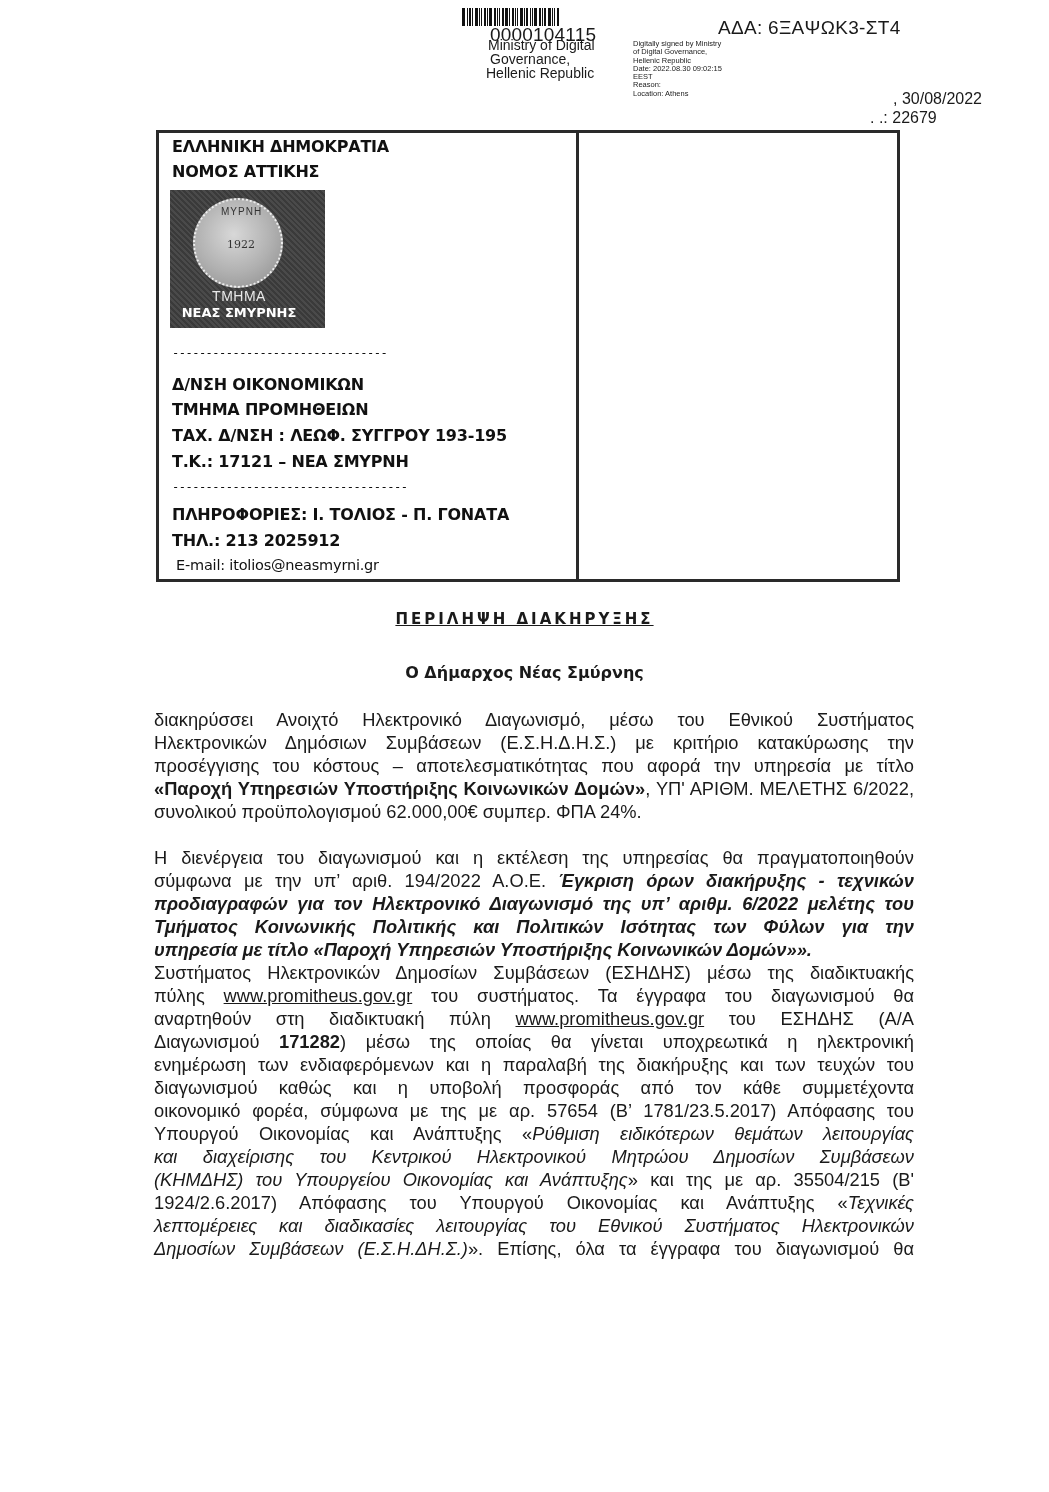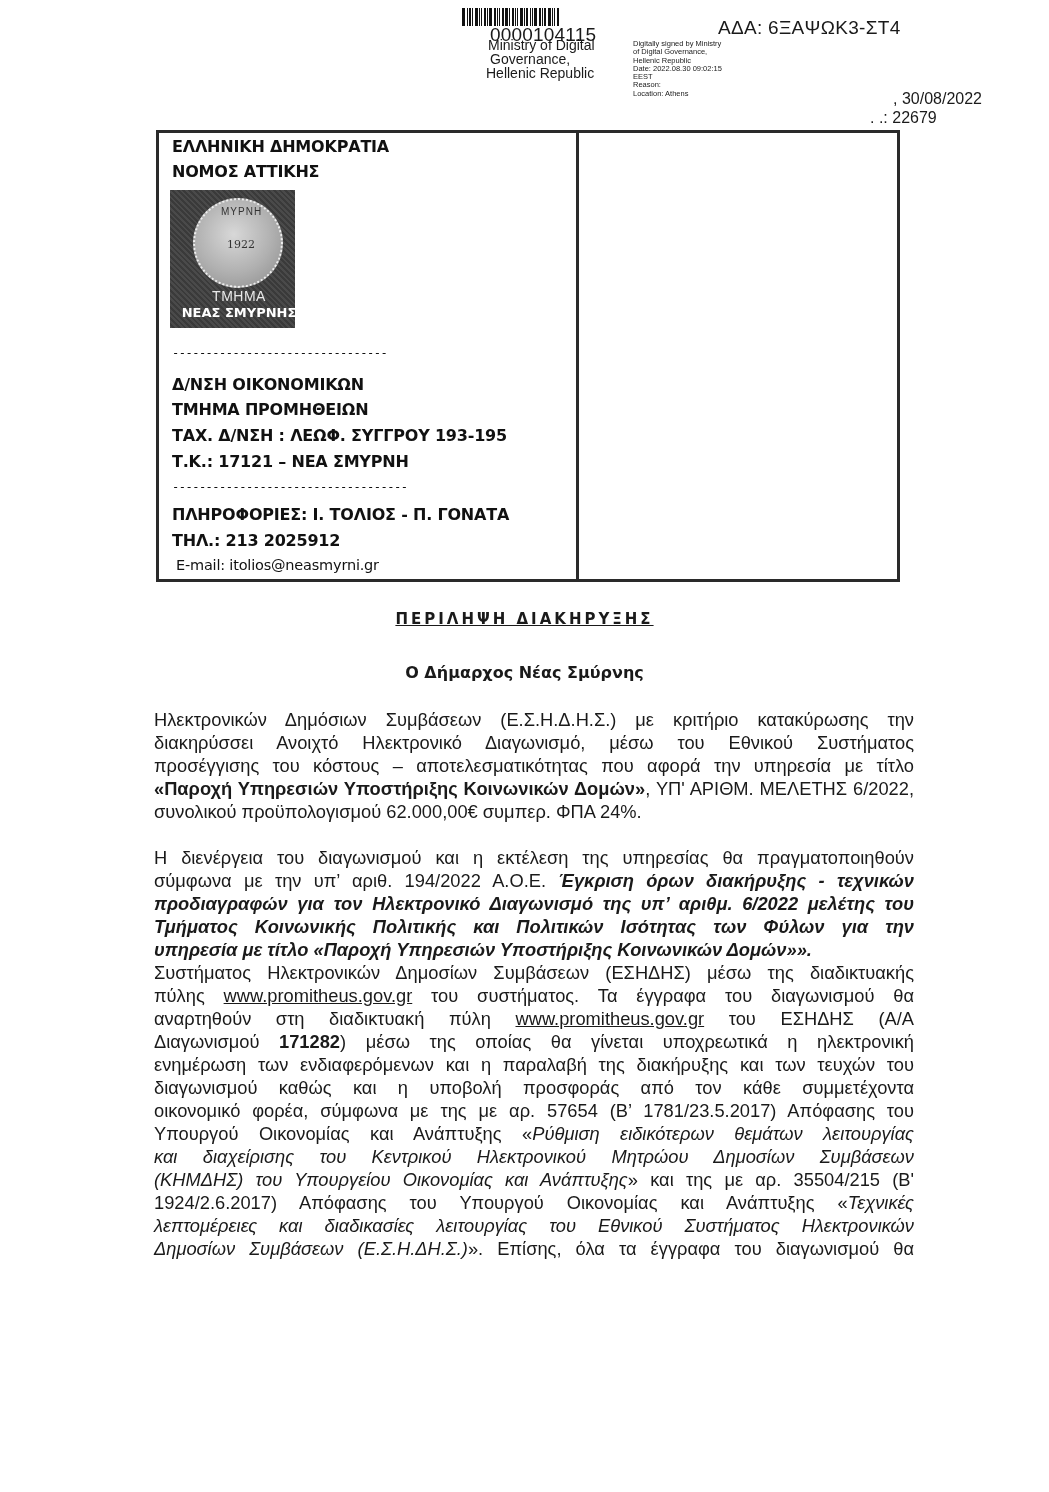--- a/index.html
+++ b/index.html
@@ -25,21 +25,21 @@
   .box {
     left: 156px; top: 130px; width: 744px; height: 452px;
     border: 3px solid #2a2a2a; box-sizing: border-box;
   }
   .box-divider { left: 576px; top: 130px; width: 3px; height: 452px; background: #2a2a2a; }
   .lh { left: 172px; font-family: "DejaVu Sans", sans-serif; font-size: 16px; font-weight: bold; color: #111; white-space: nowrap; letter-spacing: -0.2px; }
   .lh-normal { font-weight: bold; }
   .lh-small { font-size: 14.5px; font-weight: normal; }
 
   .logo {
-    left: 170px; top: 190px; width: 125px; height: 138px;
+    left: 170px; top: 190px; width: 155px; height: 138px;
     background: repeating-linear-gradient(45deg, #4a4a4a 0 2px, #3a3a3a 2px 4px);
   }
   .coin {
     position: absolute; left: 23px; top: 8px; width: 90px; height: 90px; border-radius: 50%;
     background: radial-gradient(circle at 45% 40%, #d8d8d8 0%, #b0b0b0 55%, #8a8a8a 100%);
     border: 2px dotted #eee; box-sizing: border-box;
   }
   .coin-year { position: absolute; left: 32px; top: 38px; font-size: 11px; color: #333; font-family: "DejaVu Serif", serif; }
   .coin-top { position: absolute; left: 26px; top: 6px; font-size: 10px; color: #333; letter-spacing: 1px; }
   .logo-l1 { position: absolute; left: 0; top: 98px; width: 138px; text-align: center; color: #e8e8e8; font-size: 14px; letter-spacing: 0.5px; }
@@ -136,22 +136,22 @@
 <div class="abs lh" style="top:452px">Τ.Κ.: 17121 – ΝΕΑ ΣΜΥΡΝΗ</div>
 <div class="abs dash" style="top:480px">-----------------------------------</div>
 <div class="abs lh lh-normal" style="top:505px">ΠΛΗΡΟΦΟΡΙΕΣ: Ι. ΤΟΛΙΟΣ - Π. ΓΟΝΑΤΑ</div>
 <div class="abs lh lh-normal" style="top:531px">ΤΗΛ.: 213 2025912</div>
 <div class="abs lh lh-small" style="top:557px; left:176px">E-mail: itolios@neasmyrni.gr</div>
 
 <div class="abs title">ΠΕΡΙΛΗΨΗ ΔΙΑΚΗΡΥΞΗΣ</div>
 <div class="abs subtitle">Ο Δήμαρχος Νέας Σμύρνης</div>
 
 <div class="abs para" style="top:708px">
+  <span class="line">διακηρύσσει Ανοιχτό Ηλεκτρονικό Διαγωνισμό, μέσω του Εθνικού Συστήματος</span>
   <span class="line">Ηλεκτρονικών Δημόσιων Συμβάσεων (Ε.Σ.Η.Δ.Η.Σ.) με κριτήριο κατακύρωσης την</span>
-  <span class="line">διακηρύσσει Ανοιχτό Ηλεκτρονικό Διαγωνισμό, μέσω του Εθνικού Συστήματος</span>
   <span class="line">προσέγγισης του κόστους – αποτελεσματικότητας που αφορά την υπηρεσία με τίτλο</span>
   <span class="line"><span class="b">«Παροχή Υπηρεσιών Υποστήριξης Κοινωνικών Δομών»</span><span>, ΥΠ' ΑΡΙΘΜ. ΜΕΛΕΤΗΣ 6/2022,</span></span>
   <span class="line last">συνολικού προϋπολογισμού 62.000,00€ συμπερ. ΦΠΑ 24%.</span>
 </div>
 
 <div class="abs para" style="top:846px">
   <span class="line">Η διενέργεια του διαγωνισμού και η εκτέλεση της υπηρεσίας θα πραγματοποιηθούν</span>
   <span class="line"><span>σύμφωνα με την υπ’ αριθ. 194/2022 Α.Ο.Ε. </span><span class="b i">Έγκριση όρων διακήρυξης - τεχνικών</span></span>
   <span class="line b i">προδιαγραφών για τον Ηλεκτρονικό Διαγωνισμό της υπ’ αριθμ. 6/2022 μελέτης του</span>
   <span class="line b i">Τμήματος Κοινωνικής Πολιτικής και Πολιτικών Ισότητας των Φύλων για την</span>

